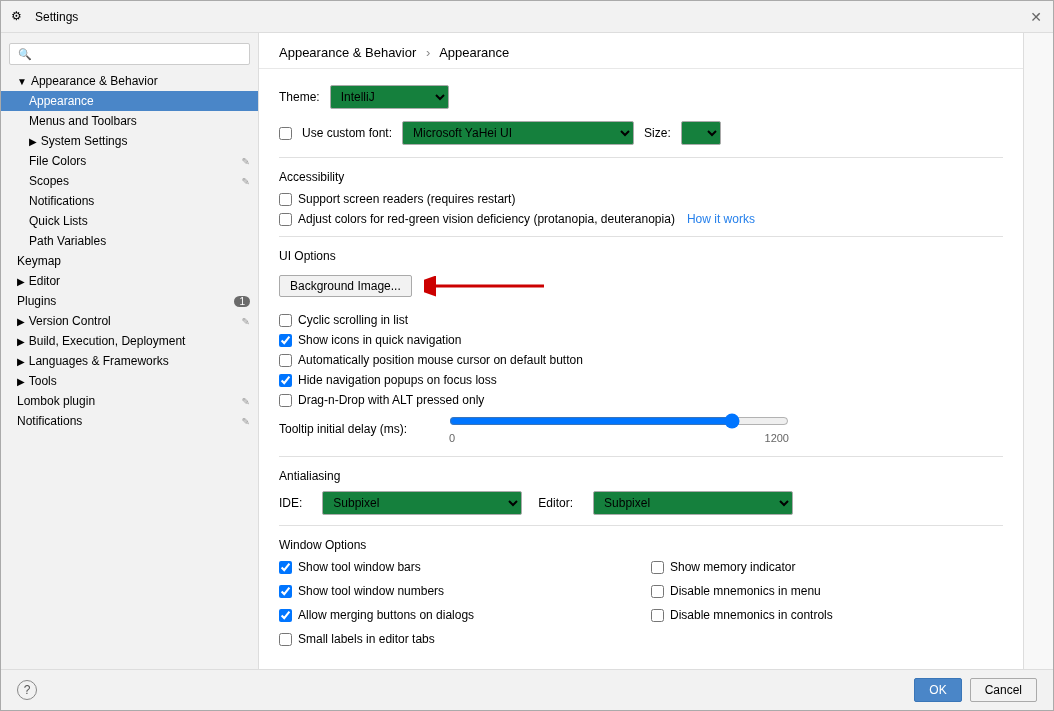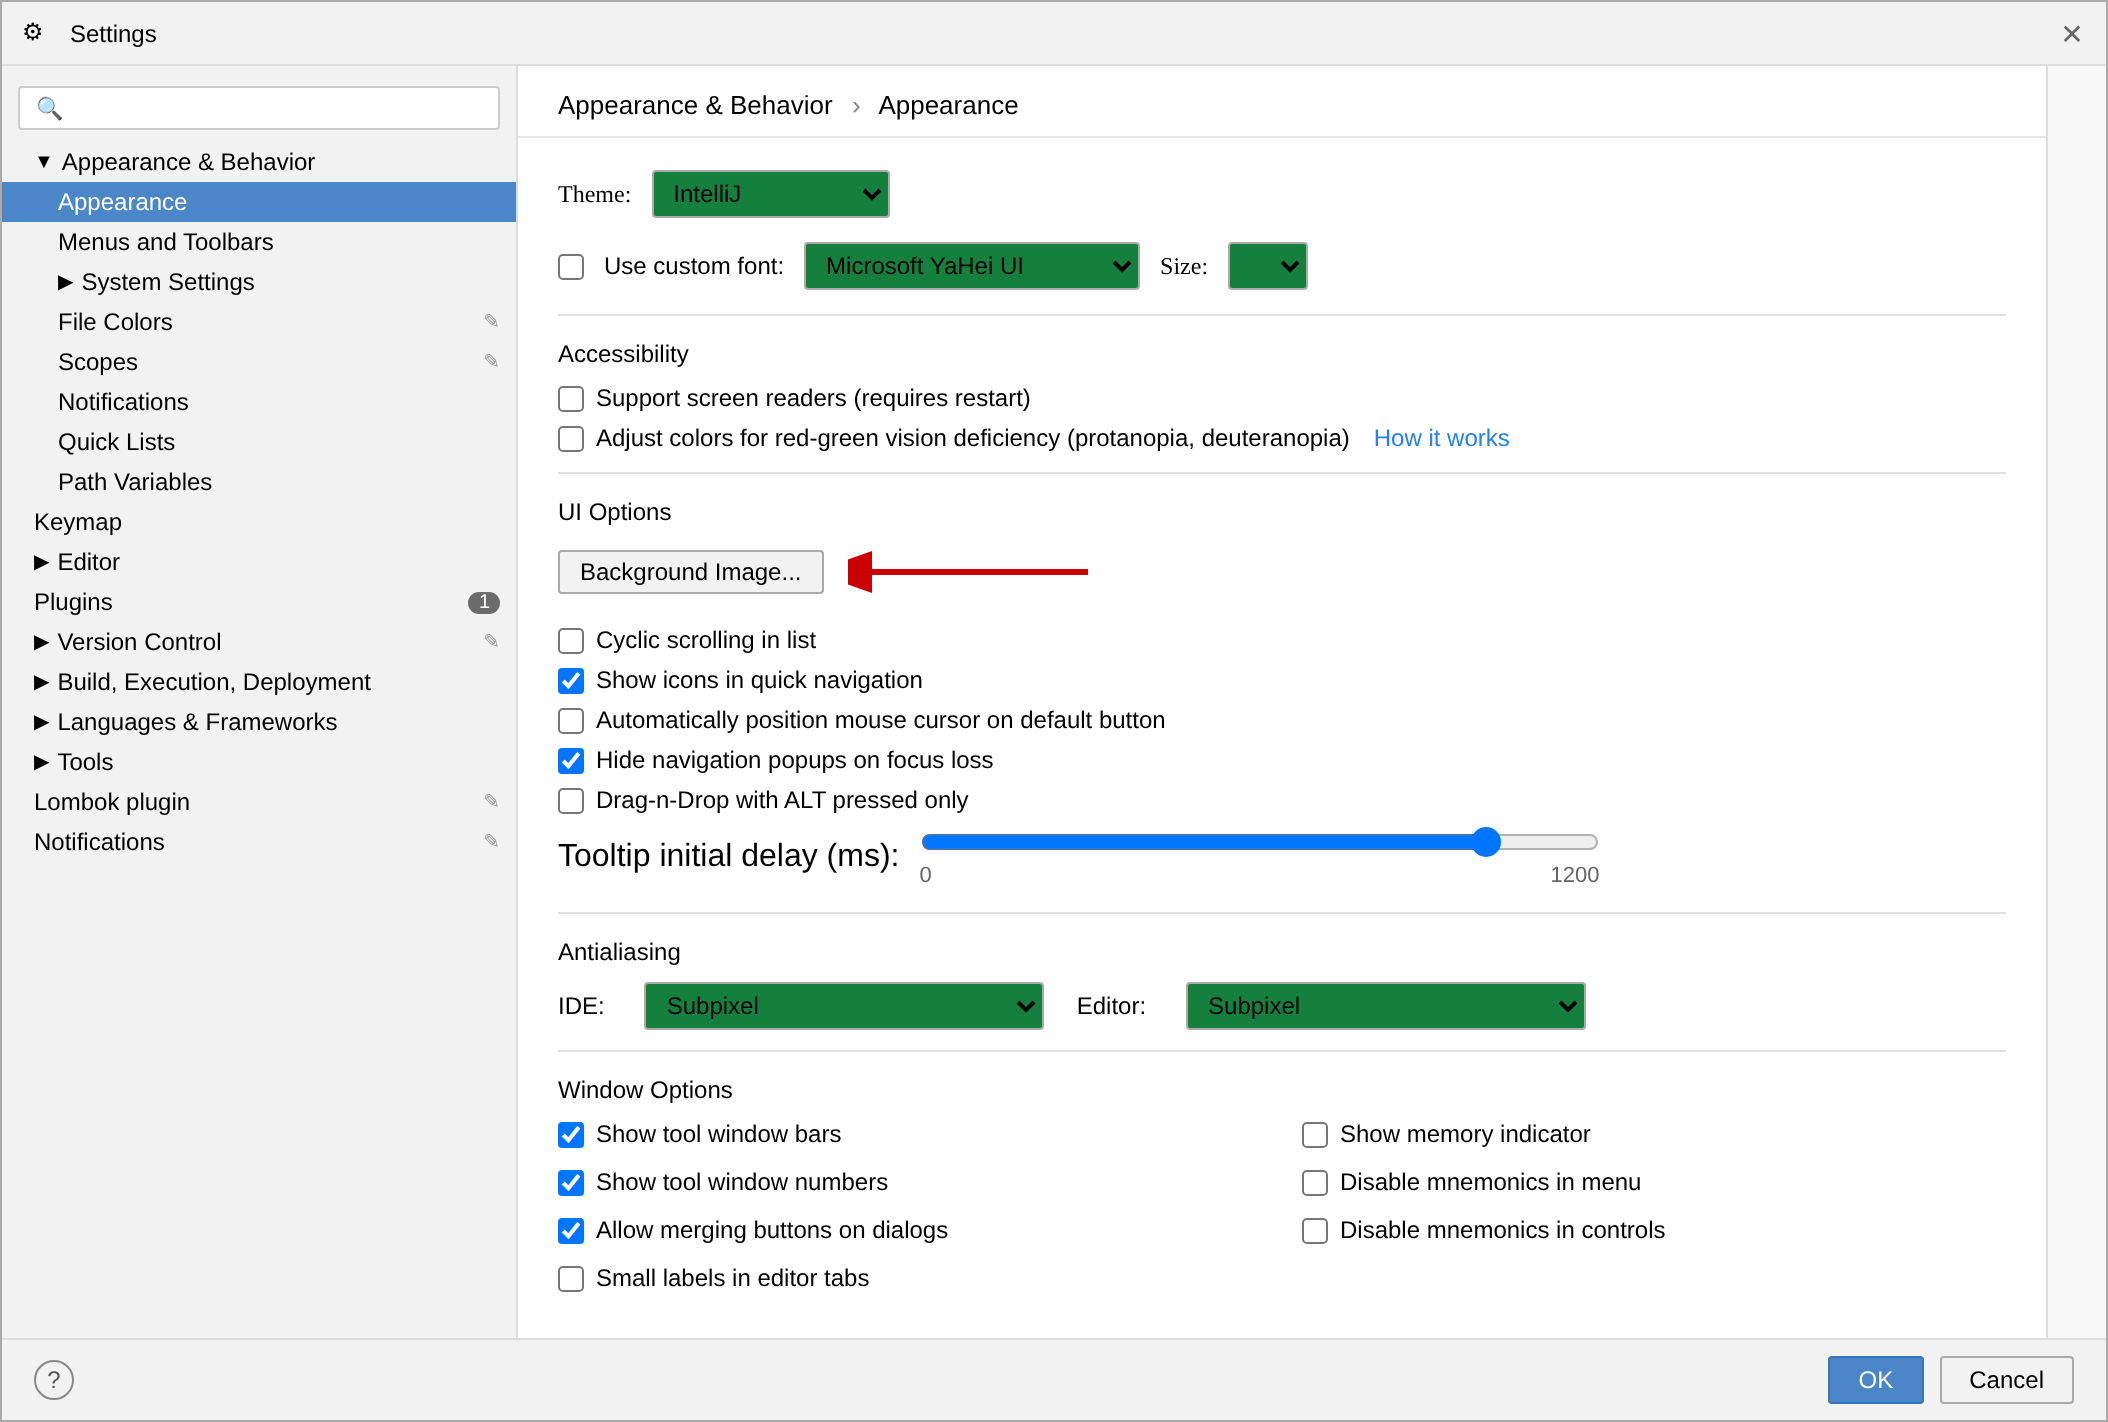--- a/index.html
+++ b/index.html
@@ -30,37 +30,37 @@
     
     
     .main-panel { flex: 1; background: #fff; overflow-y: auto; padding: 0; }
     
     .breadcrumb { padding: 12px 20px 8px; font-size: 13px; color: #000; border-bottom: 1px solid #e8e8e8; background: #fff; }
     .breadcrumb-sep { margin: 0 6px; color: #888; }
     
     .settings-content { padding: 16px 20px; }
     
     .setting-row { display: flex; align-items: center; margin-bottom: 12px; gap: 10px; }
-    .setting-label { font-size: 12px; color: #000; font-family: Liberation Serif, serif; }
+    .setting-label { font-size: 12px; color: #000; }
     
     select { padding: 2px 20px 2px 6px; border: 1px solid #aaa; background: #15803d; font-size: 12px; border-radius: 2px; cursor: pointer; appearance: auto; height: 24px; }
     
     .checkbox-row { display: flex; align-items: center; gap: 6px; margin-bottom: 6px; cursor: pointer; }
     .checkbox-row input[type="checkbox"] { width: 13px; height: 13px; cursor: pointer; }
     
     .section-title { font-size: 12px; color: #000; margin: 12px 0 8px; }
     
     hr.divider { border: none; border-top: 1px solid #e0e0e0; margin: 10px 0; }
     
     .bg-image-btn { padding: 3px 10px; border: 1px solid #aaa; background: #f2f2f2; cursor: pointer; font-size: 12px; border-radius: 2px; }
     
     .arrow-container { display: flex; align-items: center; margin-bottom: 12px; gap: 12px; }
     
     .slider-container { display: flex; align-items: center; gap: 10px; margin-bottom: 12px; }
-    .slider-label { font-size: 16px; min-width: 160px; }
+    .slider-label { font-size: 12px; min-width: 160px; }
     .slider { flex: 1; max-width: 340px; }
     .slider-values { display: flex; justify-content: space-between; max-width: 340px; font-size: 11px; color: #666; }
     .antialiasing-row { display: flex; align-items: center; gap: 16px; margin-bottom: 8px; }
     .aa-group { display: flex; align-items: center; gap: 20px; }
     .window-options-grid { display: grid; grid-template-columns: 1fr 1fr; gap: 4px 20px; }
     
     .bottom-bar { display: flex; justify-content: space-between; align-items: center; padding: 8px 16px; border-top: 1px solid #ddd; background: #f2f2f2; }
     .help-btn { width: 20px; height: 20px; border: 1px solid #888; border-radius: 50%; display: flex; align-items: center; justify-content: center; font-size: 12px; cursor: pointer; color: #555; }
     .action-btns { display: flex; gap: 8px; }
     .btn { padding: 4px 14px; border: 1px solid #aaa; border-radius: 2px; cursor: pointer; font-size: 12px; background: #f2f2f2; }
@@ -185,21 +185,21 @@
           <select>
             <option>IntelliJ</option>
             <option>Darcula</option>
             <option>High contrast</option>
           </select>
         </div>
 
         <div class="setting-row">
           <input type="checkbox" id="custom-font-cb" style="">
           <label for="custom-font-cb">Use custom font:</label>
-          <select style="width:168px;">
+          <select style="width:232px;">
             <option>Microsoft YaHei UI</option>
           </select>
           <span class="setting-label">Size:</span>
           <select style="width:40px;">
             <option>12</option>
           </select>
         </div>
 
         <hr class="divider">
 

